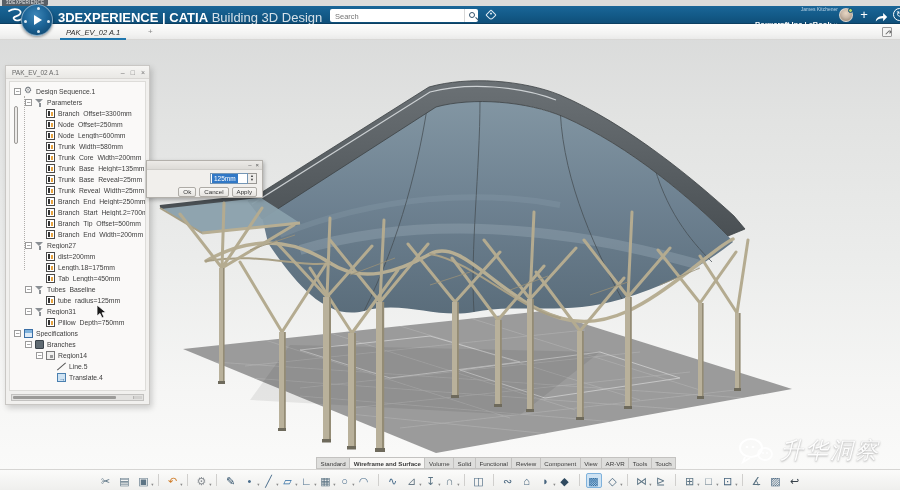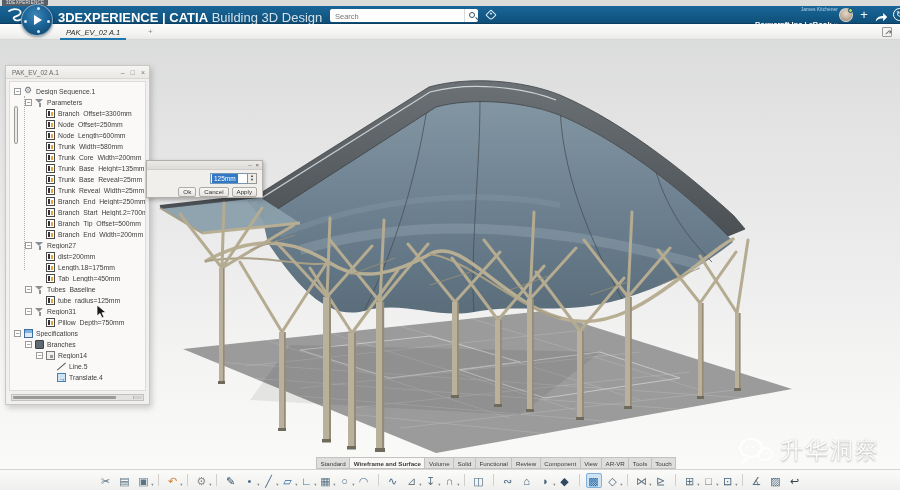--- a/index.html
+++ b/index.html
@@ -131,21 +131,21 @@
   .spinner b{font-size:4px;line-height:4.5px;color:#444;font-weight:normal;}
   .dlg-row2{display:flex;justify-content:flex-end;gap:3px;padding:3px 5px 0 0;}
   .dbtn{font-family:"Liberation Sans",sans-serif;font-size:6.2px;height:10px;line-height:8px;
     padding:0 4px;background:linear-gradient(180deg,#f8f7f5,#e6e4e0);border:1px solid #aeaba6;
     border-radius:2px;color:#333;}
 
   
   .cursor{position:absolute;left:96px;top:304px;z-index:70;}
 
   
-  .watermark{position:absolute;right:20px;bottom:24px;z-index:5;display:flex;align-items:center;gap:6px;}
+  .watermark{position:absolute;right:20px;bottom:24px;z-index:5;display:flex;align-items:center;gap:6px;font-style:italic;}
   .wm-text{font-size:23px;color:rgba(255,255,255,.96);letter-spacing:2px;
     text-shadow:0 1px 2px rgba(110,110,110,.45), 0 0 1px rgba(130,130,130,.4);}
 
   
   .btabs{position:absolute;left:316px;top:457px;z-index:55;display:flex;}
   .btab{font-size:6.2px;color:#3a3a3a;background:#dededc;border:1px solid #c3c2c0;border-right:none;
     padding:0 3.5px;height:12px;line-height:11px;white-space:nowrap;}
   .btab:last-child{border-right:1px solid #c3c2c0;}
   .btab.active{background:#f8f7f5;font-weight:bold;}
 

